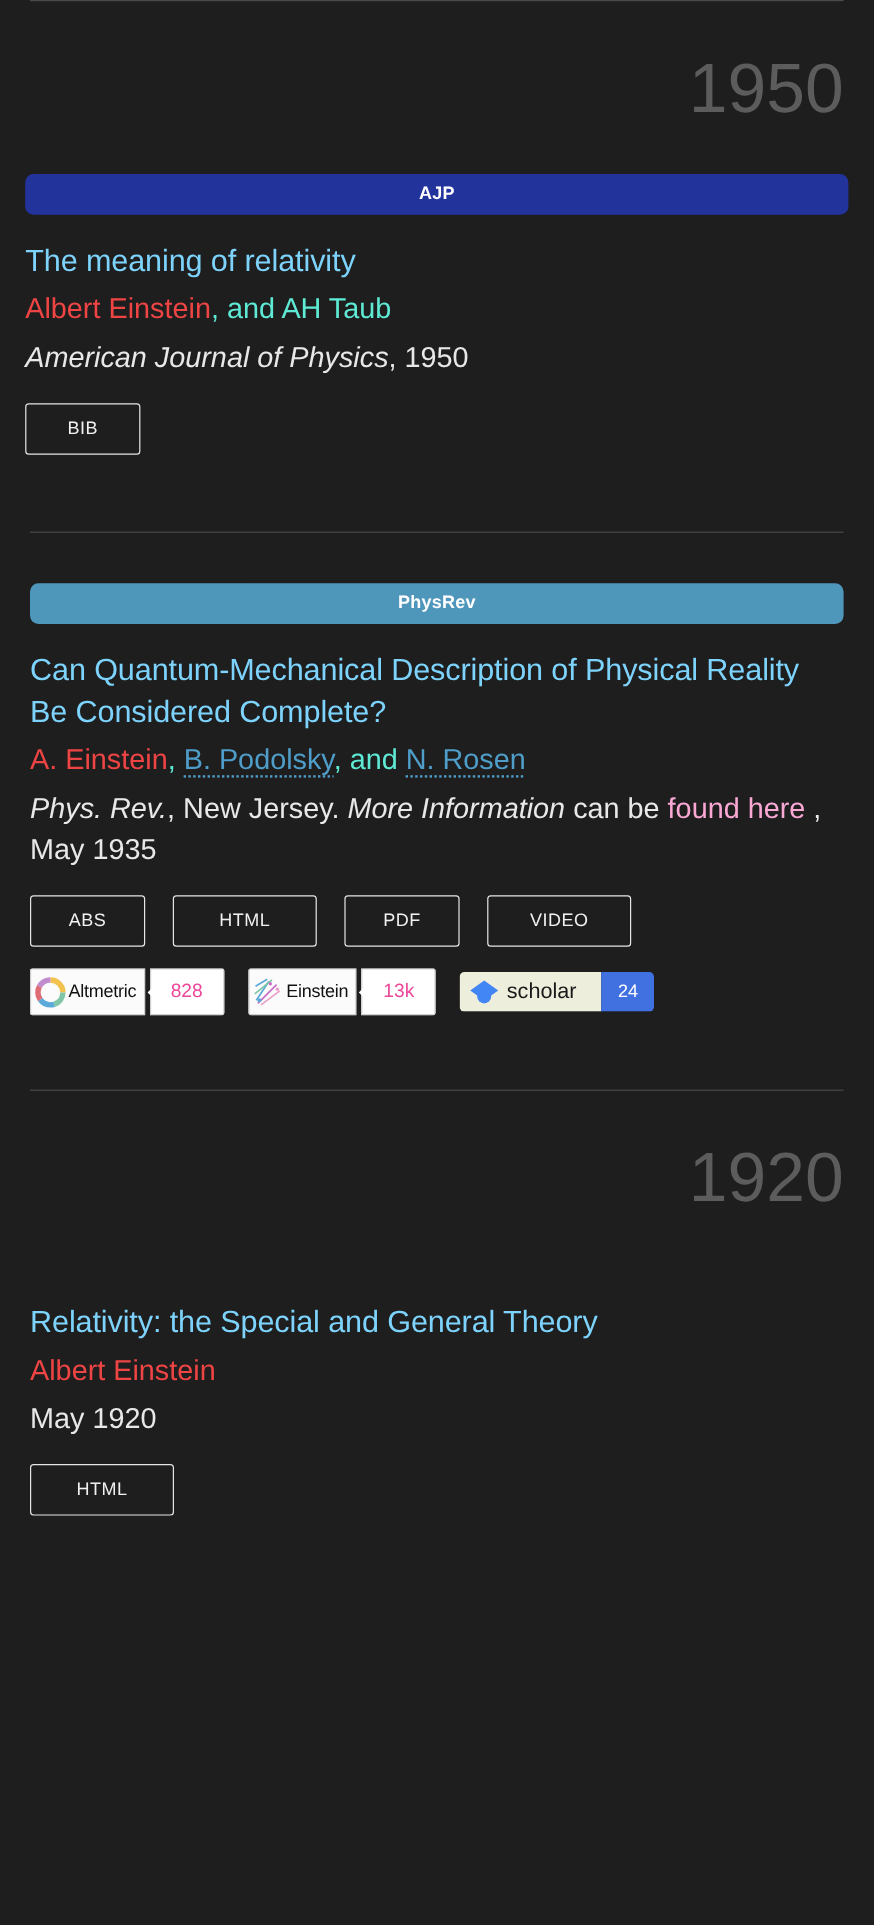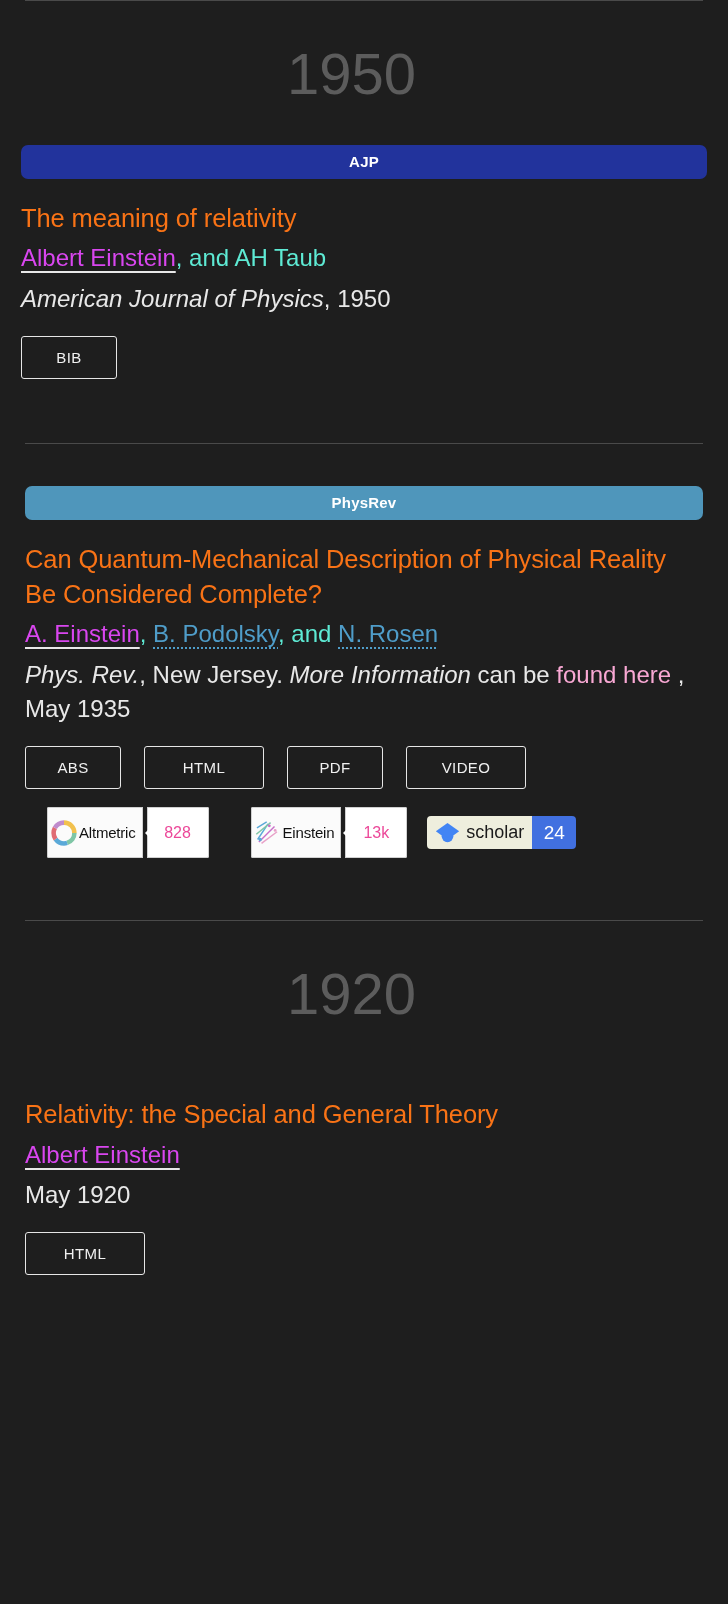--- a/index.html
+++ b/index.html
@@ -14,21 +14,21 @@
 
   .entry { position: relative; padding: 0 25px; }
 
   .divider {
     height: 1px;
     background: #4a4a4a;
     margin: 0 25px 0 25px;
   }
 
   .year {
-    text-align: center;
+    text-align: right;
     font-size: 58px;
     line-height: 1;
     color: #5c5c5c;
     font-weight: 400;
     letter-spacing: 0px;
     padding: 44px 25px 0 0;
   }
 
   .journal-badge {
     display: block;
@@ -36,37 +36,36 @@
     border-radius: 7px;
     text-align: center;
     color: #ffffff;
     font-size: 15px;
     font-weight: bold;
     padding: 8px 0 9px 0;
     letter-spacing: 0.2px;
   }
 
   .paper-title {
-    color: #f97316;
+    color: #7dd3fc;
     font-size: 25.5px;
     line-height: 1.38;
     font-weight: 400;
     margin-top: 22px;
     letter-spacing: -0.1px;
   }
 
   .authors {
     font-size: 24px;
     line-height: 1.45;
     color: #e8e8e8;
     margin-top: 5px;
   }
   .author-plain {
-    color: #d946ef;
-    text-decoration: underline;
+    color: #ef4444;
     text-decoration-color: #e8e8e8;
     text-underline-offset: 5px;
     text-decoration-thickness: 1.5px;
   }
   .author-link {
     color: #4f9dc9;
     text-decoration: underline dotted;
     text-decoration-color: #4f9dc9;
     text-underline-offset: 5px;
     text-decoration-thickness: 2px;
@@ -98,23 +97,22 @@
     background: transparent;
   }
   .btn.wide { min-width: 120px; }
 
   
   .badge-row { margin-top: 18px; display: flex; gap: 20px; align-items: center; }
 
   .metric {
     display: flex;
     align-items: stretch;
-    height: 51px;
-    font-size: 15px;
-    margin-left: 22px;
+    height: 39px;
+    font-size: 15px;
   }
   .metric .label {
     background: #fbfbfb;
     color: #111;
     display: flex;
     align-items: center;
     padding: 0 7px 0 4px;
     border-radius: 2px 0 0 2px;
     position: relative;
     font-size: 15px;
@@ -150,34 +148,34 @@
     align-items: center;
     height: 33px;
     border-radius: 4px;
     overflow: hidden;
   }
   .scholar .sl {
     background: #eeeedd;
     color: #1a1a1a;
     display: flex;
     align-items: center;
-    padding: 0 8px 0 8px;
+    padding: 0 21px 0 8px;
     height: 100%;
     font-size: 18px;
   }
   .scholar .sl .cap { width: 25px; height: 22px; margin-right: 6px; flex: 0 0 25px; }
   .scholar .sv {
     background: #4170e0;
     color: #ffffff;
     display: flex;
     align-items: center;
     justify-content: center;
     min-width: 44px;
     height: 100%;
-    font-size: 19px;
+    font-size: 15px;
   }
 </style>
 </head>
 <body>
 
 <div class="page">
 
   <div class="entry" style="padding:0;">
     <div class="divider"></div>
     <div class="year">1950</div>

